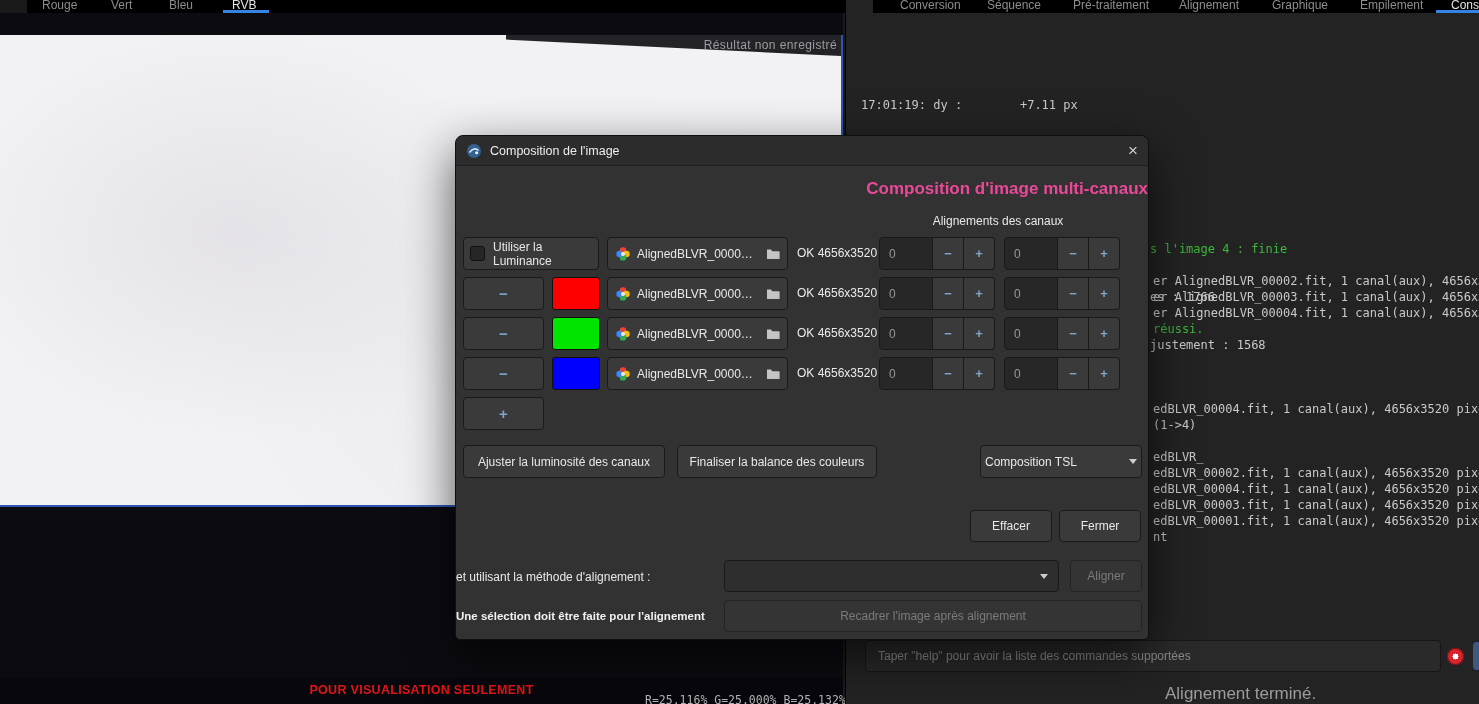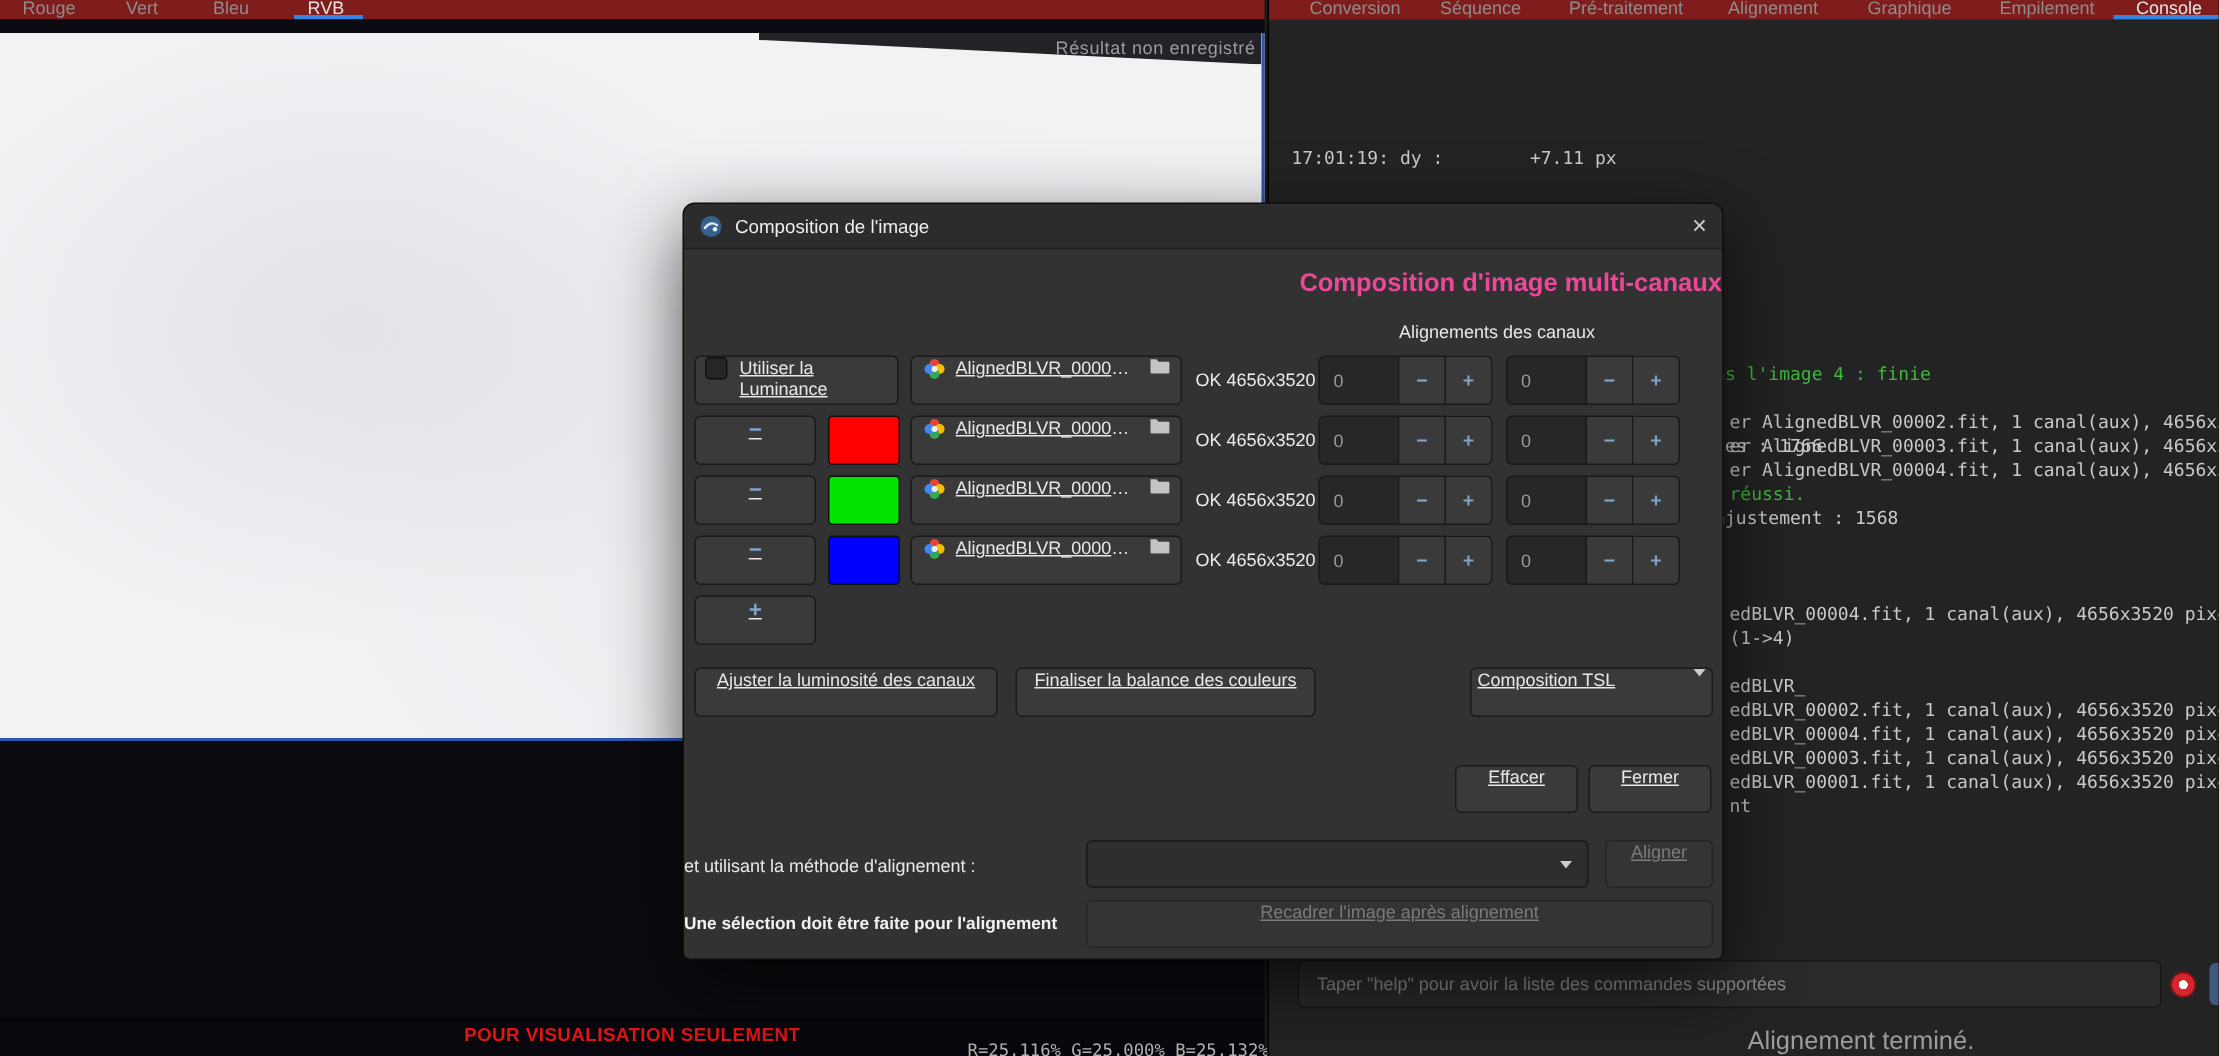--- a/index.html
+++ b/index.html
@@ -1,29 +1,29 @@
 <!DOCTYPE html>
 <html style="--accent-blue: #3584e4; --console-green: #3cb83c; --warning-red: #e01616; --spin-glyph-blue: #7fa3c9;"><head>
 <meta charset="utf-8">
 <style>
   * { margin:0; padding:0; box-sizing:border-box; }
   html,body { width:1479px; height:704px; overflow:hidden; background:#1e1e1e;
               font-family:"Liberation Sans", sans-serif; }
   #stage { position:relative; width:1479px; height:704px; background:#1a1a1a; }
 
   
-  .tabbar { position:absolute; background:#7f1d1d; height:13px; overflow:hidden; }
+  .tabbar { position:absolute; background:#000000; height:13px; overflow:hidden;margin-left:27px; }
   .tab { position:absolute; bottom:1px; font-size:12px; line-height:14px; color:#8d8d8d; white-space:nowrap; }
   .tab.active { color:#e4e4e4; }
   .tab-underline { position:absolute; bottom:0; height:3px; background:var(--accent-blue); }
 
   
   #left-tabbar { left:0; top:0; width:843px; }
   #viewer { position:absolute; left:0; top:13px; width:843px; height:665px; background:#0b0b11; }
-  #astro-image { position:absolute; left:0; top:9px; width:843px; height:472px;
+  #astro-image { position:absolute; left:0; top:22px; width:843px; height:472px;
       border-right:2px solid #2e56b0; border-bottom:2px solid #2e56b0;
       background:
         radial-gradient(ellipse 420px 300px at 28% 42%, rgba(214,212,220,0.5), rgba(214,212,220,0) 70%),
         radial-gradient(ellipse 520px 380px at 70% 68%, rgba(228,227,233,0.55), rgba(228,227,233,0) 75%),
         #f2f1f4; }
   #unsaved-wedge { position:absolute; right:0; top:0; width:335px; height:21px; background:#232327;
       clip-path:polygon(0 0,100% 0,100% 100%,0 22%); }
   #unsaved-label { position:absolute; right:4px; top:3px; font-size:12px; letter-spacing:.4px; color:#9b9ba1; }
 
   #bottom-band { position:absolute; left:0; top:678px; width:843px; height:26px; background:#07070d; }
@@ -62,21 +62,21 @@
   #dlg-title { margin-left:8px; font-size:12.5px; color:#ededed; }
   #dlg-close { margin-left:auto; font-size:17px; line-height:22px; color:#cccccc; width:24px; text-align:right; cursor:default; }
   #dlg-body { position:relative; width:100%; height:473px; color:#e8e8e8; }
   #dlg-heading { position:absolute; top:13px; width:100%; text-align:right; font-weight:bold; font-size:17px; color:#ec4899; }
   #alignments-label { position:absolute; top:48px; left:422px; width:240px; text-align:center; font-size:12px; color:#e8e8e8; }
 
   .crow { position:absolute; left:7px; width:680px; height:33px; }
   .crow > * { position:absolute; top:0; }
 
   .btn { position:absolute; height:33px; background:#3a3a3a; border:1px solid #1a1a1a; border-radius:4px;
-      color:#e8e8e8; font-size:12px; display:flex; align-items:flex-start; justify-content:center;text-decoration:underline; }
+      color:#e8e8e8; font-size:12px; display:flex; align-items:center; justify-content:center; }
   .btn.disabled { background:#343434; border-color:#242424; color:#7b7b7b; }
 
   .lum-btn { left:0; width:136px; justify-content:flex-start; gap:8px; padding-left:6px; }
   .checkbox { width:15px; height:15px; background:#262626; border:1px solid #101010; border-radius:3px; flex:0 0 auto; }
   .chan-minus { left:0; width:81px; }
   .swatch { left:89px; width:48px; height:33px; border:1px solid #101010; border-radius:3px; }
   .file-btn { left:144px; width:181px; justify-content:flex-start; gap:6px; padding:0 7px; }
   .fname { flex:1; overflow:hidden; text-overflow:ellipsis; white-space:nowrap; text-align:left; }
   .folder-icon { flex:0 0 auto; margin-left:2px; }
   .rstatus { left:334px; top:9px; font-size:12px; color:#ececec; white-space:nowrap; }

